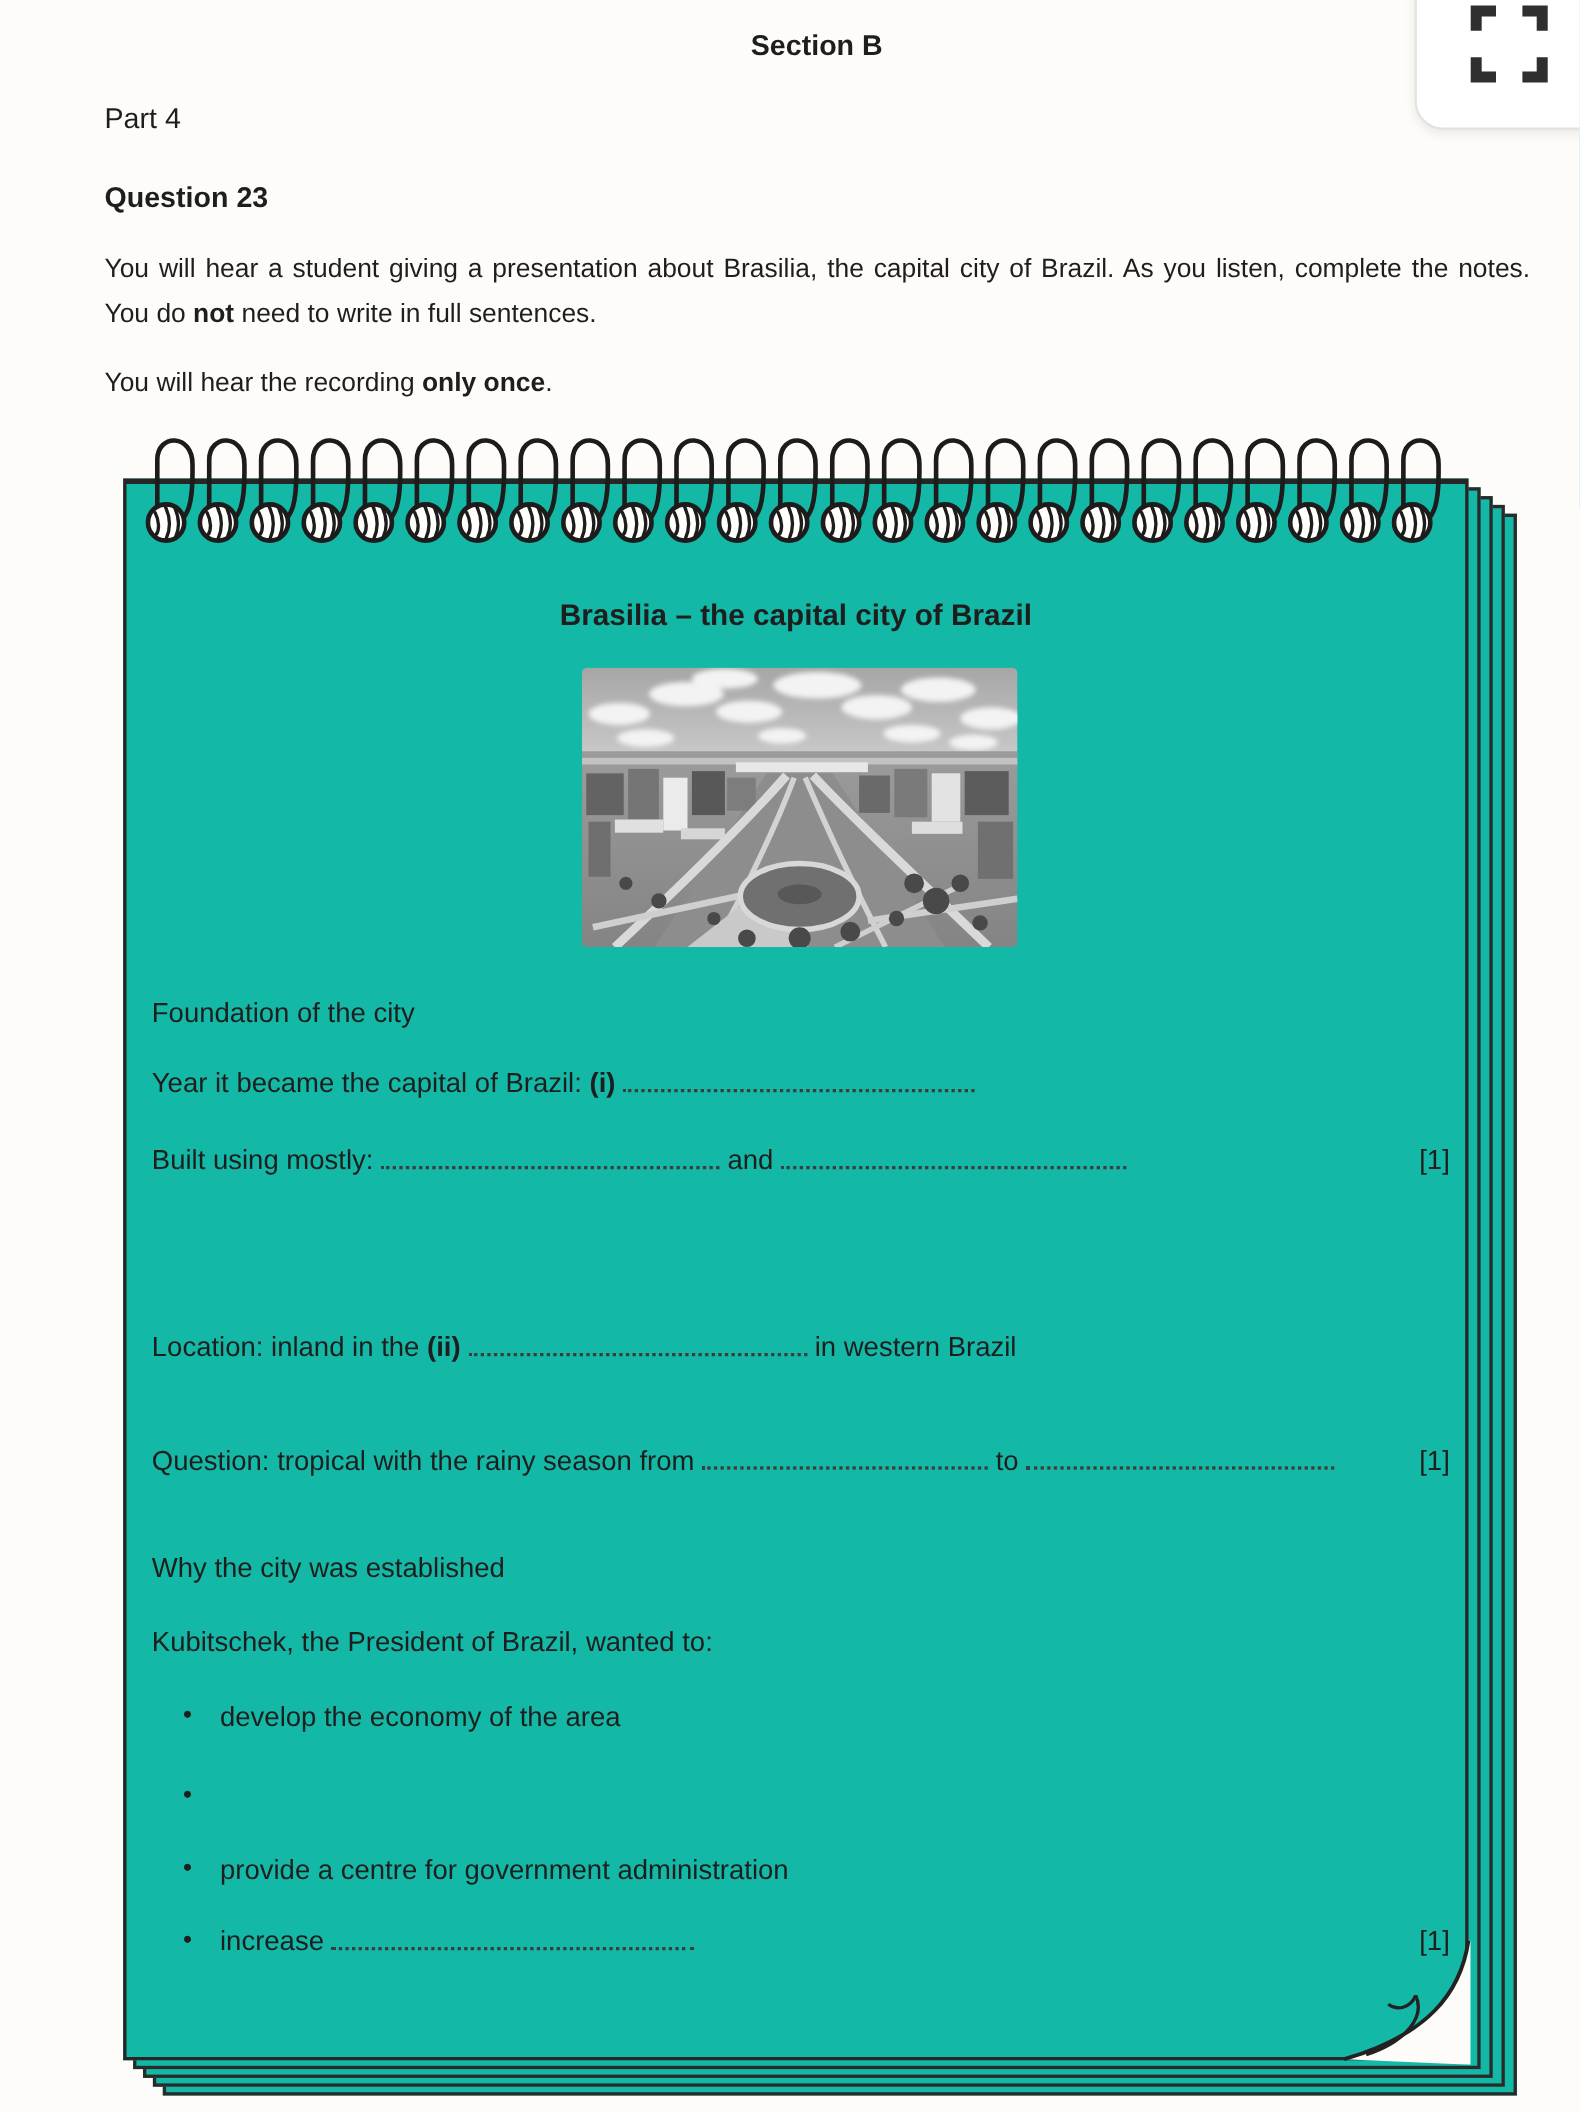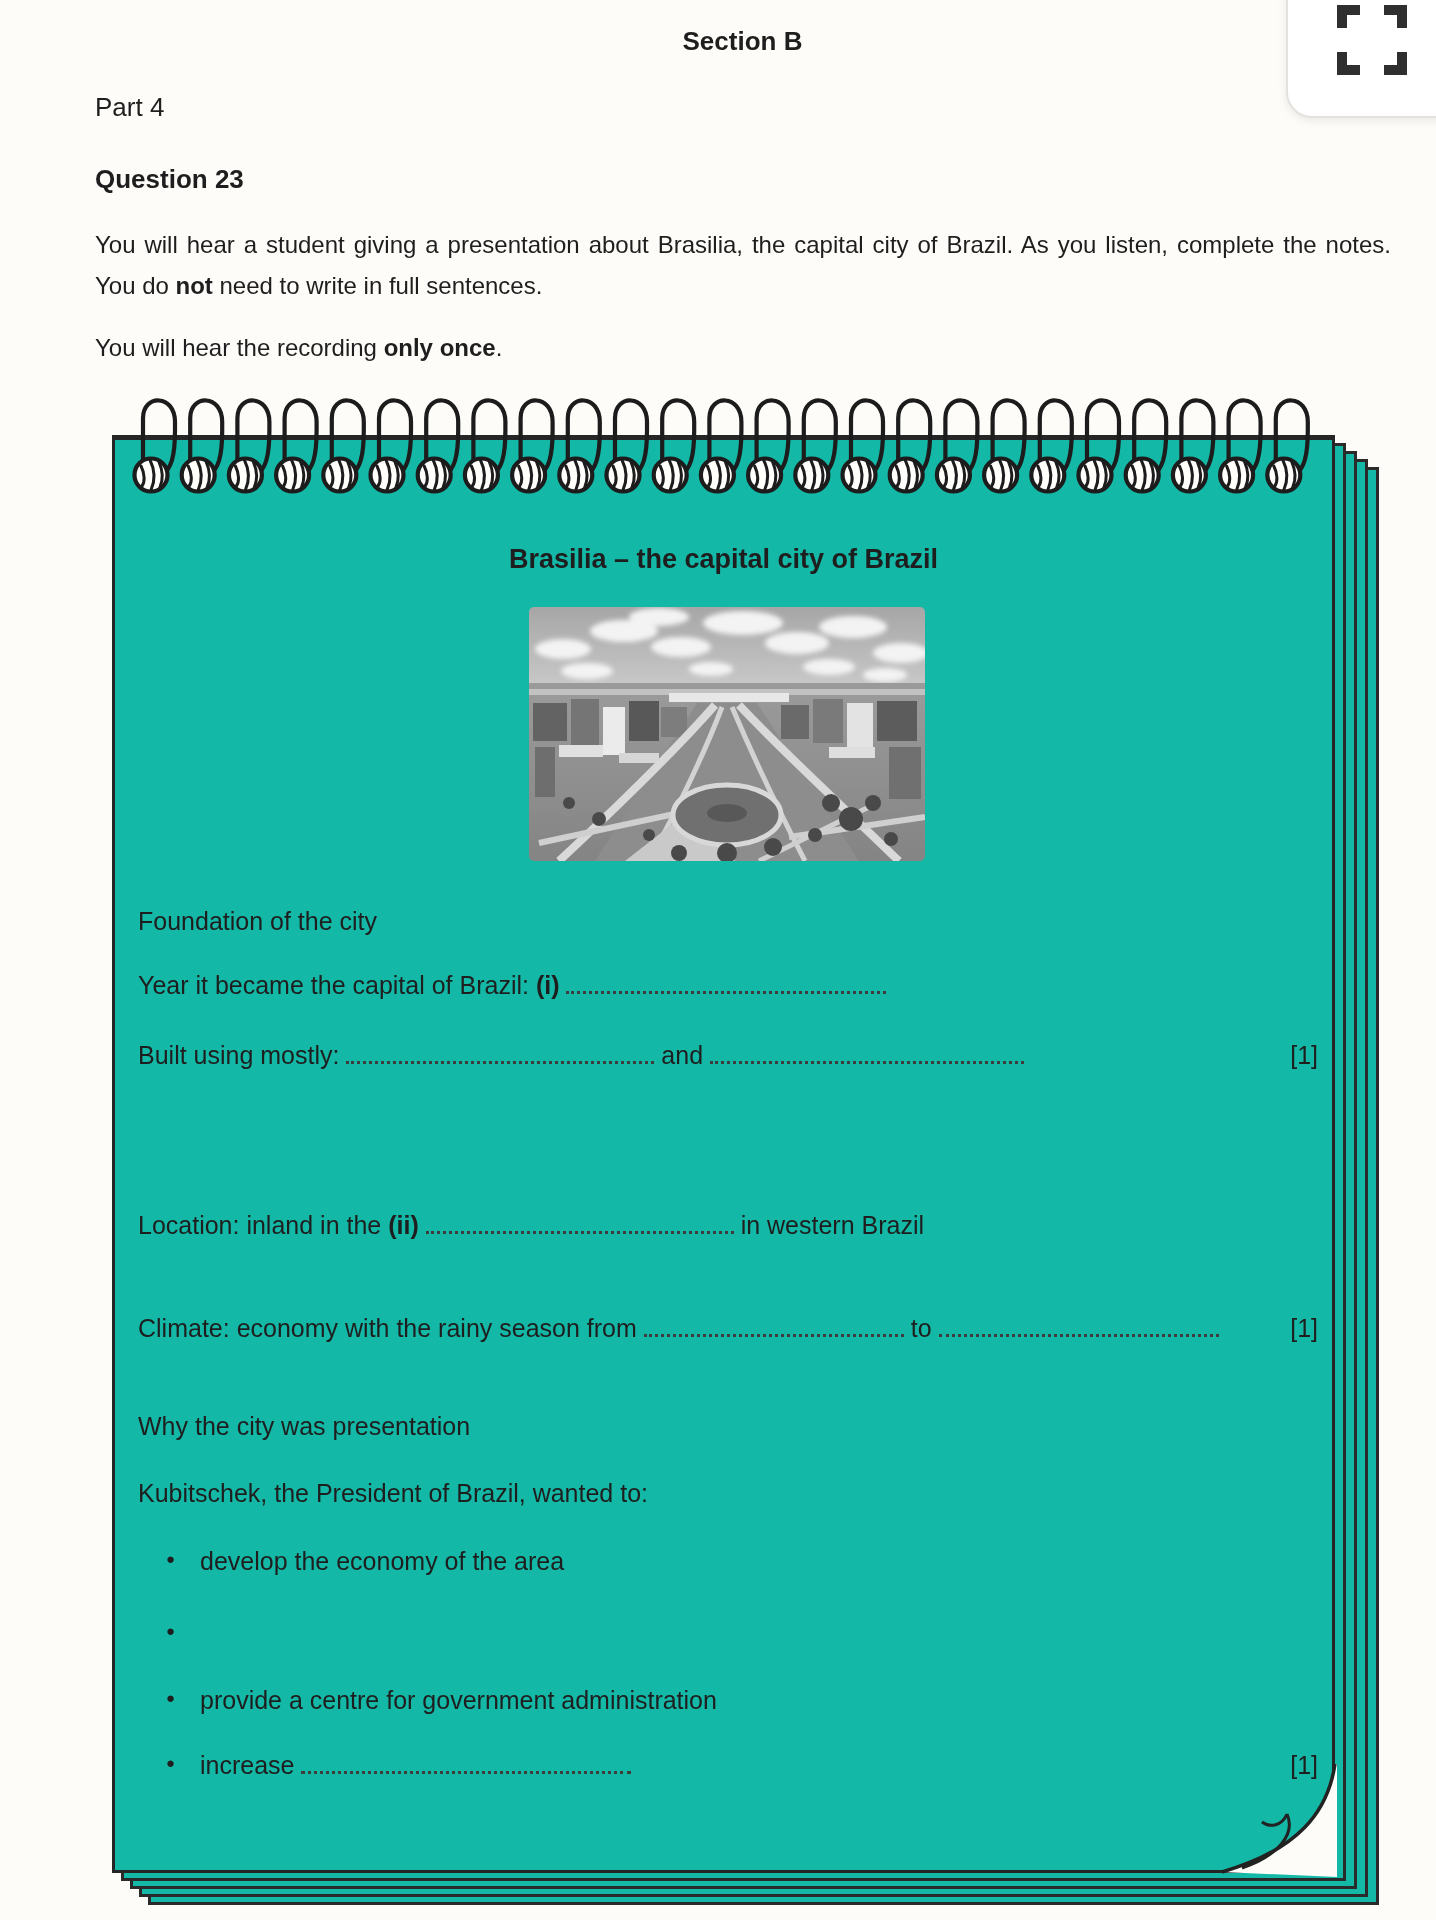--- a/index.html
+++ b/index.html
@@ -171,25 +171,25 @@
 
     <div class="row h r-foundation">Foundation of the city</div>
     <div class="row r-year"><span>Year it became the capital of Brazil: </span><span class="bseg">(i) </span><span class="blank" style="width: 320px;"></span></div>
     <div class="row r-built">
       <span><span>Built using mostly: </span><span class="blank" style="width: 308px;"></span><span> and </span><span class="blank" style="width: 314px;"></span></span>
       <span class="mark">[1]</span>
     </div>
 
     <div class="row r-location"><span>Location: inland in the </span><span class="bseg">(ii) </span><span class="blank" style="width: 308px;"></span><span> in western Brazil</span></div>
     <div class="row r-climate">
-      <span><span>Climate: economy with the rainy season from </span><span class="blank" style="width: 260px;"></span><span> to </span><span class="blank" style="width: 280px;"></span></span>
+      <span><span>Question: tropical with the rainy season from </span><span class="blank" style="width: 260px;"></span><span> to </span><span class="blank" style="width: 280px;"></span></span>
       <span class="mark">[1]</span>
     </div>
 
-    <div class="row h r-why">Why the city was presentation</div>
+    <div class="row h r-why">Why the city was established</div>
     <div class="row r-kub">Kubitschek, the President of Brazil, wanted to:</div>
 
     <div class="row bullet r-b1">
       <span class="dot">●</span>
       <span><span>develop the economy of the area</span></span>
     </div>
     <div class="row bullet r-b2">
       <span class="dot">●</span>
     </div>
     <div class="row bullet r-b3">

